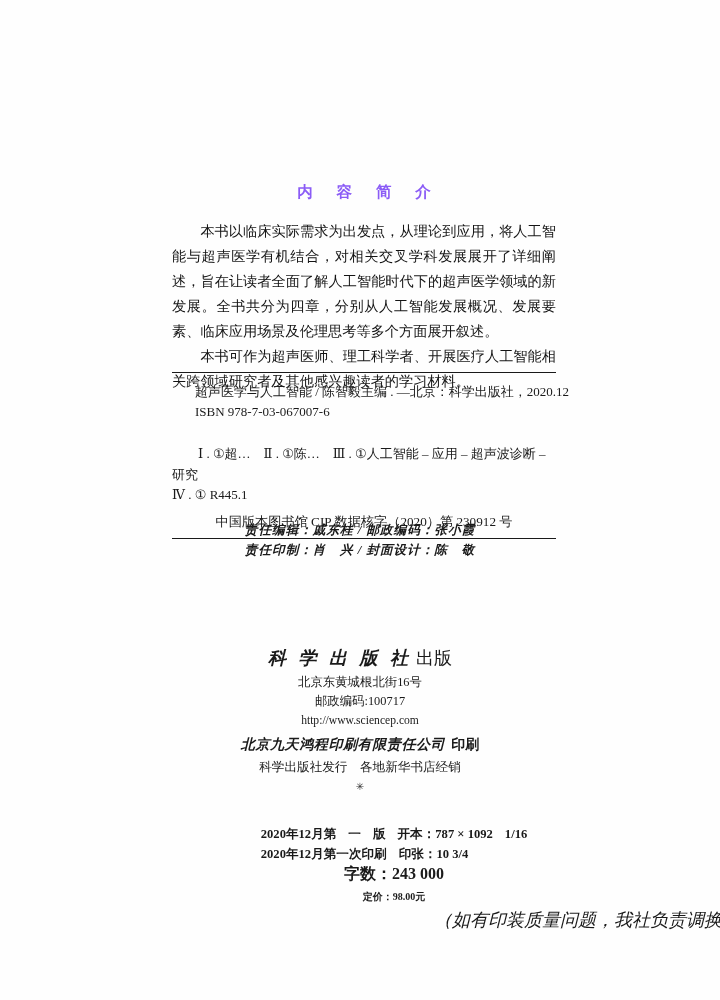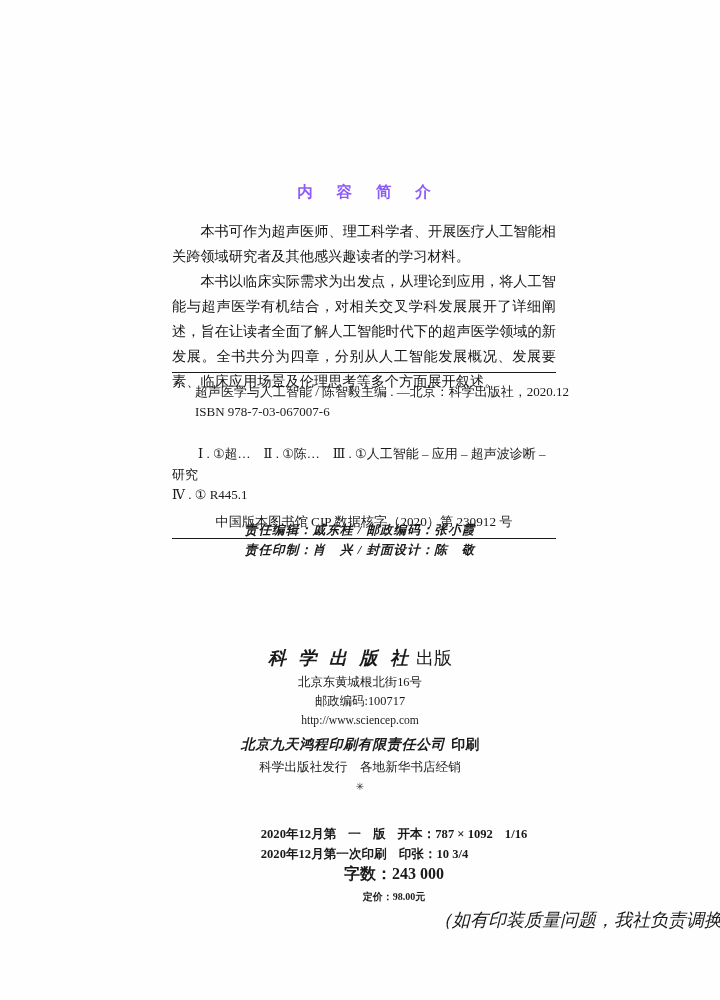--- a/index.html
+++ b/index.html
@@ -206,22 +206,22 @@
     font-style: italic;
   }
 </style>
 </head>
 <body>
 
 <div class="page">
 
   <div class="summary-block">
     <div class="summary-title">内 容 简 介</div>
+    <p class="summary-para">本书以临床实际需求为出发点，从理论到应用，将人工智能与超声医学有机结合，对相关交叉学科发展展开了详细阐述，旨在让读者全面了解人工智能时代下的超声医学领域的新发展。全书共分为四章，分别从人工智能发展概况、发展要素、临床应用场景及伦理思考等多个方面展开叙述。</p>
     <p class="summary-para">本书可作为超声医师、理工科学者、开展医疗人工智能相关跨领域研究者及其他感兴趣读者的学习材料。</p>
-    <p class="summary-para">本书以临床实际需求为出发点，从理论到应用，将人工智能与超声医学有机结合，对相关交叉学科发展展开了详细阐述，旨在让读者全面了解人工智能时代下的超声医学领域的新发展。全书共分为四章，分别从人工智能发展概况、发展要素、临床应用场景及伦理思考等多个方面展开叙述。</p>
   </div>
 
   <div class="cip-box">
     <div class="cip-line">超声医学与人工智能 / 陈智毅主编 . —北京：科学出版社，2020.12</div>
     <div class="cip-line">ISBN 978-7-03-067007-6</div>
     <div class="cip-class">
       <span>Ⅰ . ①超…　Ⅱ . ①陈…　Ⅲ . ①人工智能 – 应用 – 超声波诊断 – 研究</span>
       <span class="nowrap-2">Ⅳ . ① R445.1</span>
     </div>
     <div class="cip-number">中国版本图书馆 CIP 数据核字（2020）第 230912 号</div>

